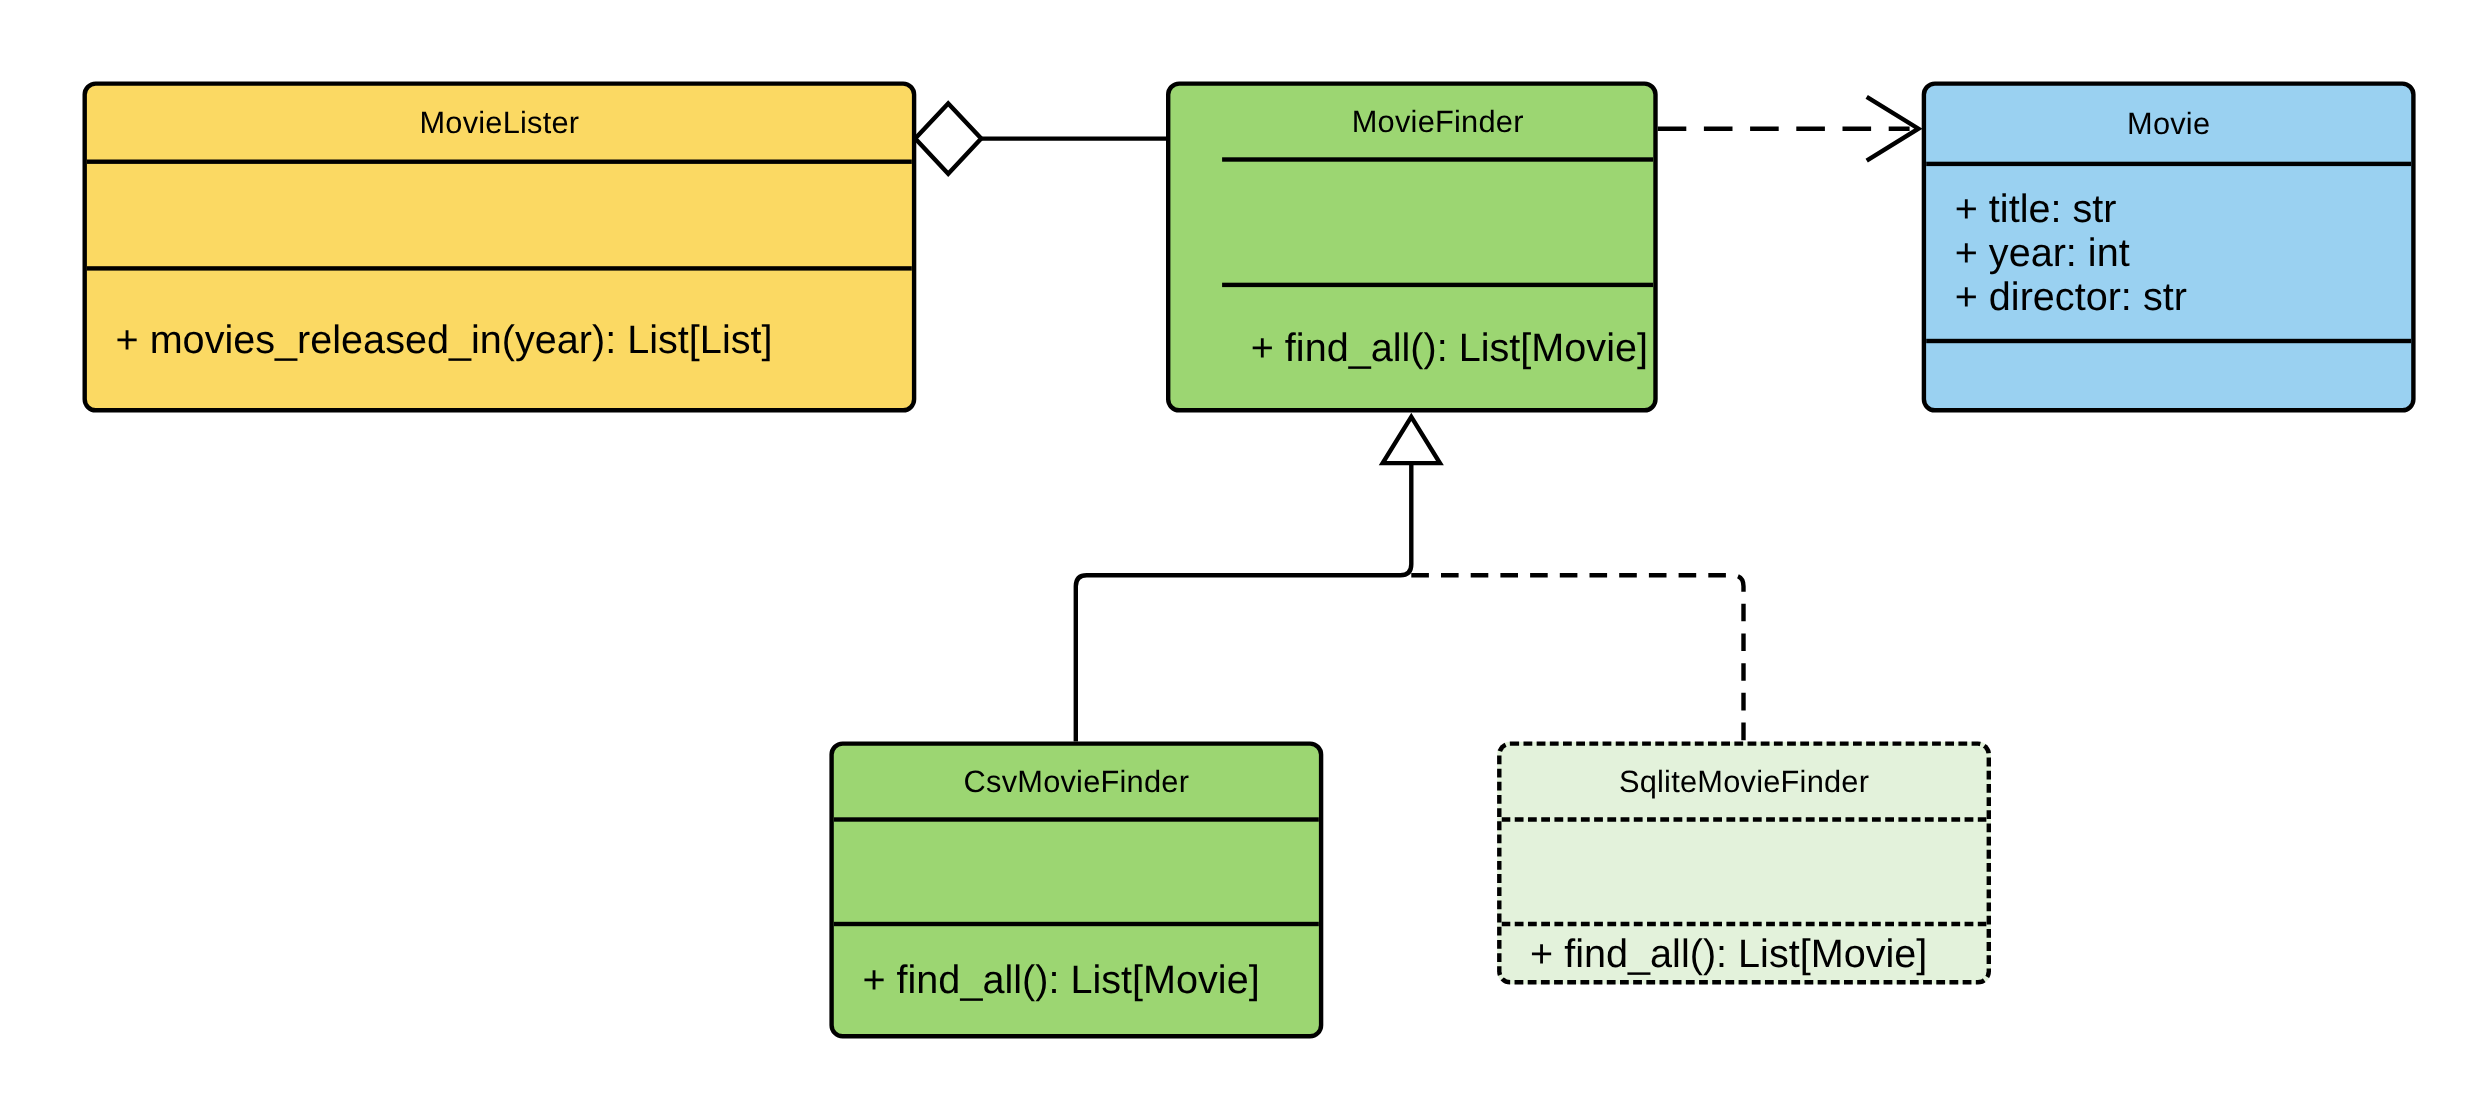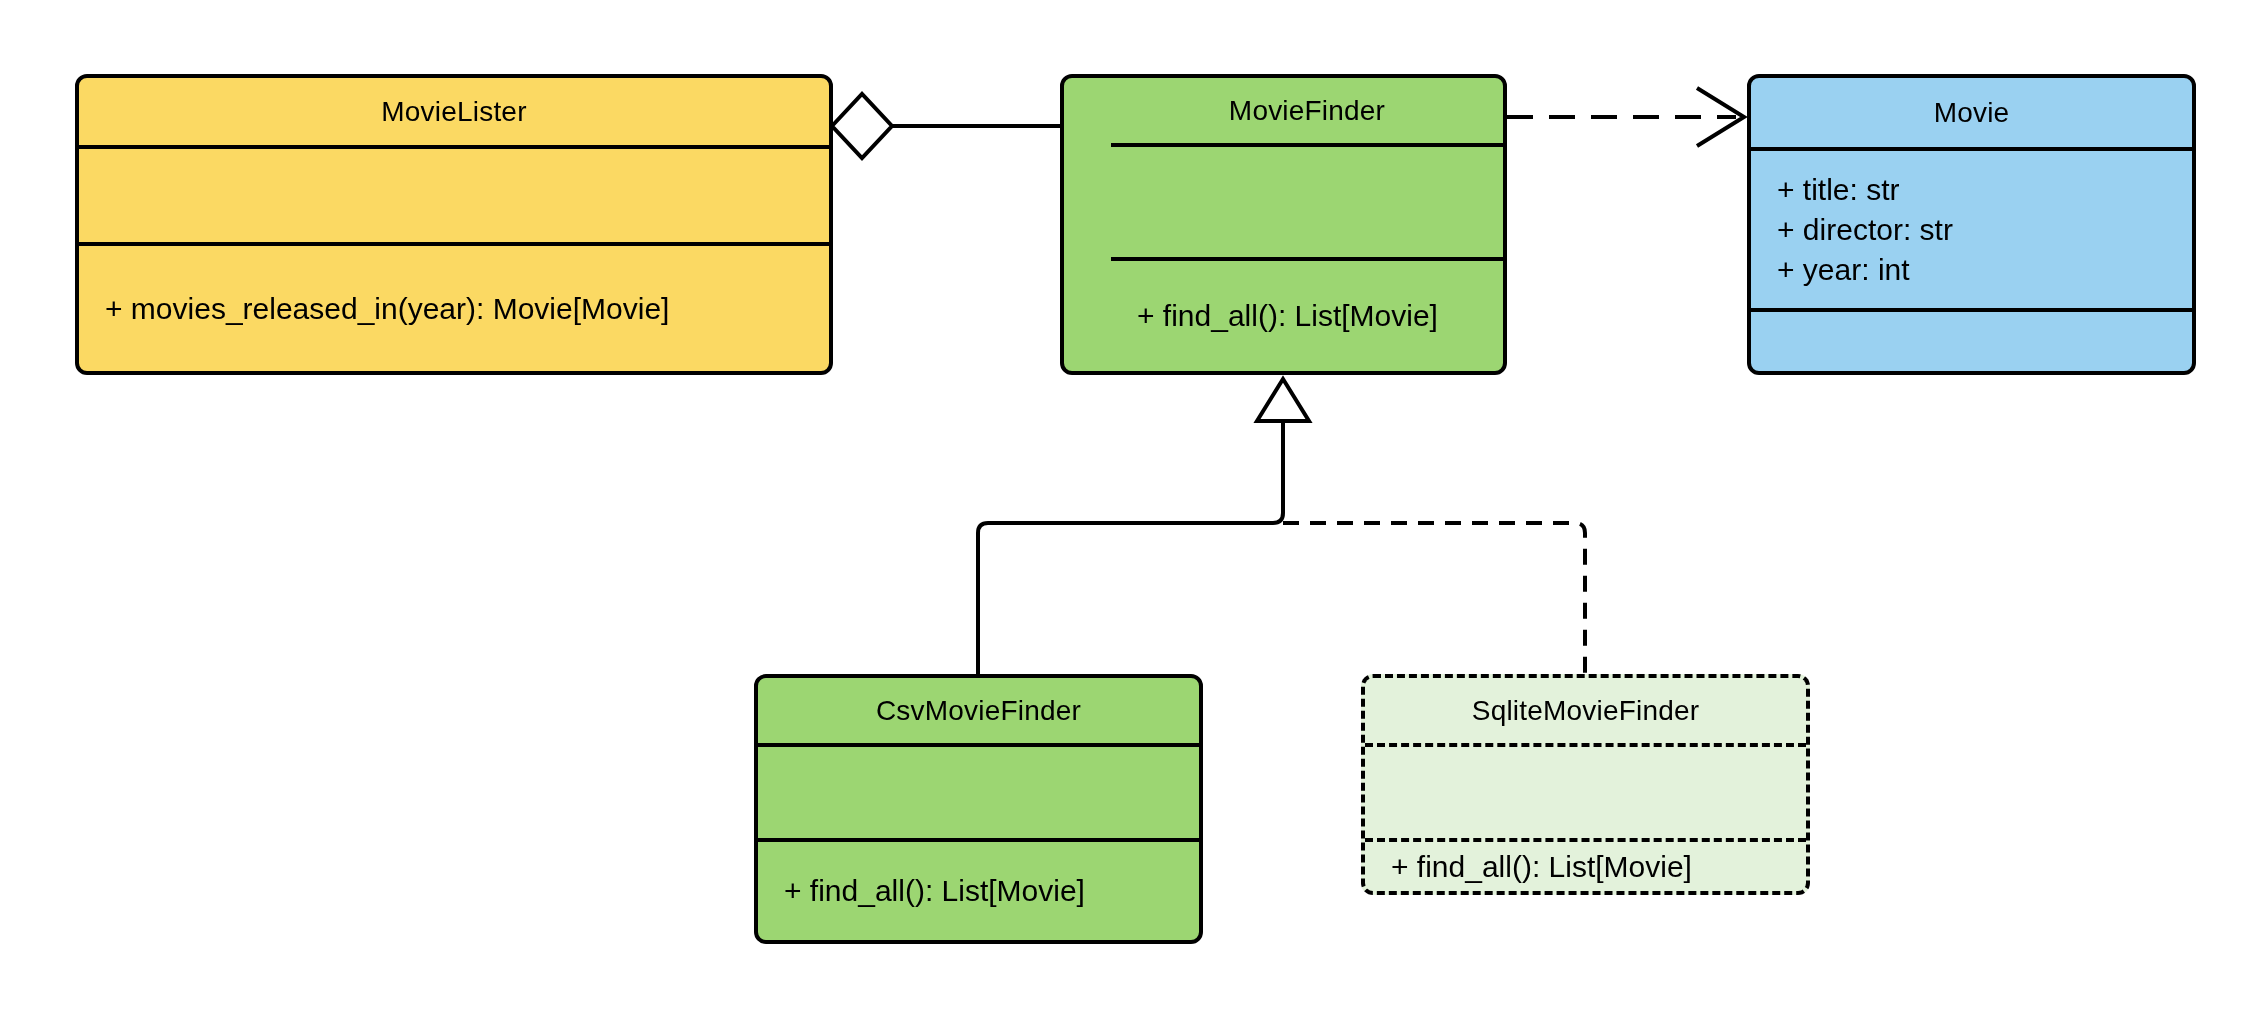--- a/index.html
+++ b/index.html
@@ -26,21 +26,21 @@
     flex:0 0 auto;
     display:flex;align-items:center;justify-content:center;
     font-size:28px;
     letter-spacing:0.2px;
   }
   .sec-attrs,.sec-methods{
     box-sizing:border-box;
     border-top:4px solid #000;
     display:flex;flex-direction:column;justify-content:center;
     padding-left:26px;
-    font-size:30px;
+    font-size:36px;
     line-height:40px;
   }
   .dashed .sec-attrs,.dashed .sec-methods{border-top-style:dashed;}
   .sec-methods{flex:1 1 auto;}
   .member{white-space:nowrap;}
   
   .fill-yellow{background:#fbd963;}
   .fill-green{background:#9cd672;}
   .fill-blue{background:#9ad1f1;}
   .fill-palegreen{background:#e3f2db;}
@@ -65,42 +65,42 @@
 
     <polygon class="stroke" points="1283,379 1257,421 1309,421" style="fill:#ffffff"></polygon>
   </svg>
 
   <div class="class-box fill-yellow" style="left:75px;top:74px;width:758px;height:301px;">
     <div class="sec-title" style="flex-basis:67px;text-align:right;">
       <span>MovieLister</span>
     </div>
     <div class="sec-attrs" style="flex-basis:97px;"></div>
     <div class="sec-methods">
-      <div class="member">+ movies_released_in(year): Movie[Movie]</div>
+      <div class="member">+ movies_released_in(year): List[List]</div>
     </div>
   </div>
 
   <div class="class-box fill-green" style="left:1060px;top:74px;width:447px;height:301px;padding-left:47px;">
     <div class="sec-title" style="flex-basis:65px;">
       <span>MovieFinder</span>
     </div>
     <div class="sec-attrs" style="flex-basis:114px;"></div>
     <div class="sec-methods">
       <div class="member">+ find_all(): List[Movie]</div>
     </div>
   </div>
 
   <div class="class-box fill-blue" style="left:1747px;top:74px;width:449px;height:301px;">
     <div class="sec-title" style="flex-basis:69px;">
       <span>Movie</span>
     </div>
     <div class="sec-attrs" style="flex-basis:161px;">
       <div class="member">+ title: str</div>
+      <div class="member">+ year: int</div>
       <div class="member">+ director: str</div>
-      <div class="member">+ year: int</div>
     </div>
     <div class="sec-methods"></div>
   </div>
 
   <div class="class-box fill-green" style="left:754px;top:674px;width:449px;height:270px;">
     <div class="sec-title" style="flex-basis:65px;">
       <span>CsvMovieFinder</span>
     </div>
     <div class="sec-attrs" style="flex-basis:95px;"></div>
     <div class="sec-methods">

